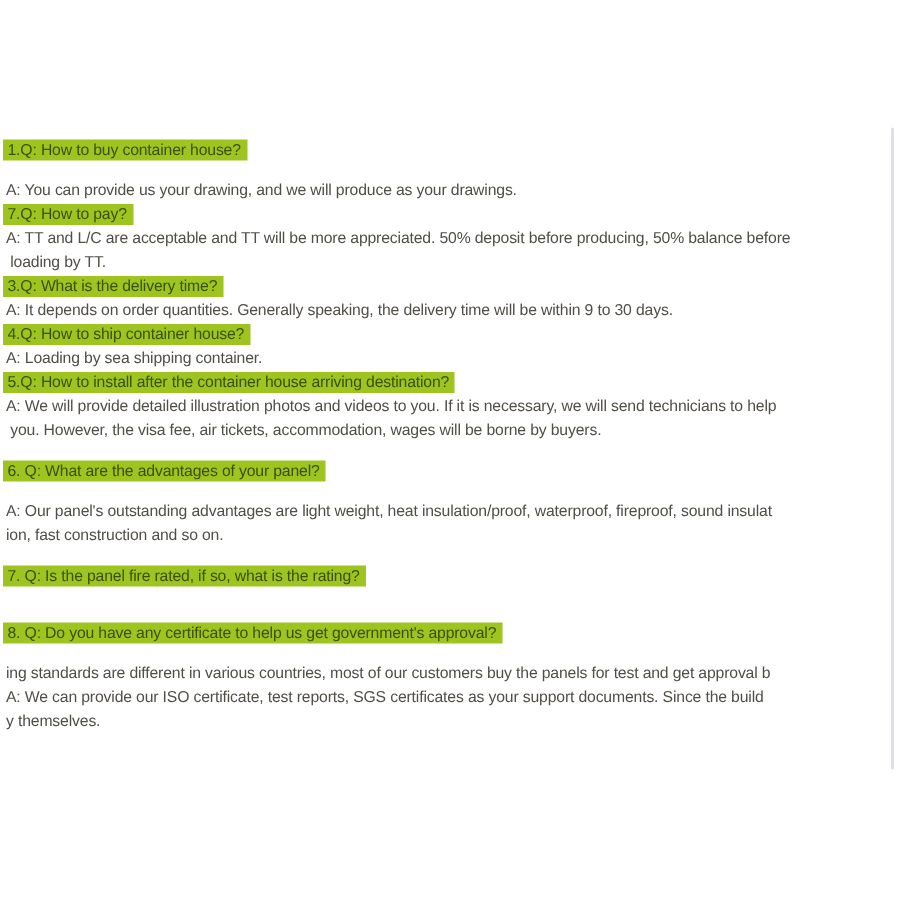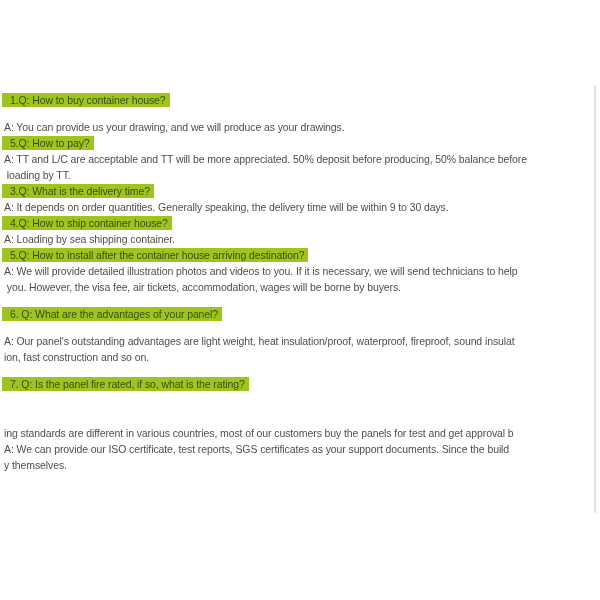--- a/index.html
+++ b/index.html
@@ -45,52 +45,53 @@
   .a-line {
     color: #514e47;
     padding-left: 2px;
   }
   .q-line .q-highlight {
     display: inline-block;
     background: #9dc41f;
     color: #3b4f0e;
     height: 14px;
     line-height: 14px;
-    padding: 0 4px 0 8px;
+    padding: 0 4px 0 3px;
   }
   .spacer {
     height: 11px;
   }
 </style>
 </head>
 <body>
 
 <div class="page">
   <div class="faq-list" id="faq-list">
       <div class="line q-line"><span class="q-highlight">1.Q: How to buy container house?</span></div>
       <div class="spacer"></div>
       <div class="line a-line">A: You can provide us your drawing, and we will produce as your drawings.</div>
-      <div class="line q-line"><span class="q-highlight">5.Q: How to pay?</span></div>
+      <div class="line q-line"><span class="q-highlight">7.Q: How to pay?</span></div>
       <div class="line a-line">A: TT and L/C are acceptable and TT will be more appreciated. 50% deposit before producing, 50% balance before</div>
       <div class="line a-line"> loading by TT.</div>
       <div class="line q-line"><span class="q-highlight">3.Q: What is the delivery time?</span></div>
       <div class="line a-line">A: It depends on order quantities. Generally speaking, the delivery time will be within 9 to 30 days.</div>
       <div class="line q-line"><span class="q-highlight">4.Q: How to ship container house?</span></div>
       <div class="line a-line">A: Loading by sea shipping container.</div>
       <div class="line q-line"><span class="q-highlight">5.Q: How to install after the container house arriving destination?</span></div>
       <div class="line a-line">A: We will provide detailed illustration photos and videos to you. If it is necessary, we will send technicians to help</div>
       <div class="line a-line"> you. However, the visa fee, air tickets, accommodation, wages will be borne by buyers.</div>
       <div class="spacer"></div>
       <div class="line q-line"><span class="q-highlight">6. Q: What are the advantages of your panel?</span></div>
       <div class="spacer"></div>
       <div class="line a-line">A: Our panel's outstanding advantages are light weight, heat insulation/proof, waterproof, fireproof, sound insulat</div>
       <div class="line a-line">ion, fast construction and so on.</div>
       <div class="spacer"></div>
       <div class="line q-line"><span class="q-highlight">7. Q: Is the panel fire rated, if so, what is the rating?</span></div>
       <div class="spacer"></div>
       <div class="spacer"></div>
+      <div class="line q-line"><span class="q-highlight">8. Q: Do you have any certificate to help us get government's approval?</span></div>
       <div class="spacer"></div>
       <div class="line a-line">ing standards are different in various countries, most of our customers buy the panels for test and get approval b</div>
       <div class="line a-line">A: We can provide our ISO certificate, test reports, SGS certificates as your support documents. Since the build</div>
       <div class="line a-line">y themselves.</div>
     </div>
   <div class="right-divider"></div>
 </div>
 
 </body></html>

